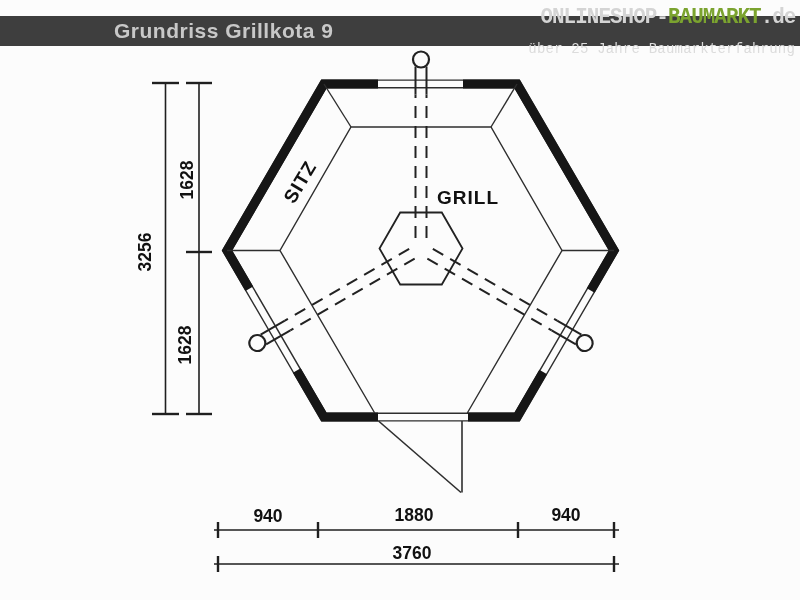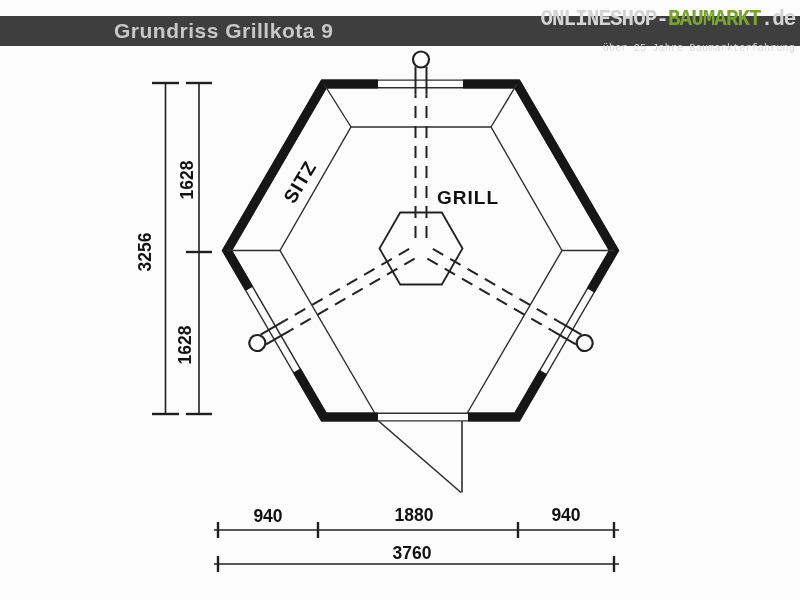--- a/index.html
+++ b/index.html
@@ -24,21 +24,21 @@
   .logo-block{
     margin-right:5px;text-align:right;line-height:1;white-space:nowrap;font-family:Liberation Mono, monospace;
   }
   .logo-line{
     font-size:22px;font-weight:bold;letter-spacing:-1px;
     display:inline-block;transform:scaleX(.95);transform-origin:right center;
   }
   .logo-light{color:#d4d4d4;}
   .logo-green{color:#7ba32f;}
   .tagline{
-    font-size:10px;color:#dcdcdc;letter-spacing:.2px;margin-top:13px;
+    font-size:14px;color:#dcdcdc;letter-spacing:.2px;margin-top:13px;
   }
   
   svg{position:absolute;left:0;top:0;}
   .thin{stroke:#2e2e2e;stroke-width:1.4;fill:none;}
   .wall{stroke:#161616;stroke-width:9;fill:none;stroke-linejoin:miter;stroke-linecap:butt;}
   .pipe-solid{stroke:#222;stroke-width:2;fill:none;}
   .pipe-dash{stroke:#222;stroke-width:2;fill:none;stroke-dasharray:12 8;}
   .pipe-circle{stroke:#222;stroke-width:2.2;fill:#fcfcfc;}
   .dim{stroke:#1f1f1f;stroke-width:1.6;fill:none;}
   .tick{stroke:#1f1f1f;stroke-width:2.4;fill:none;}

